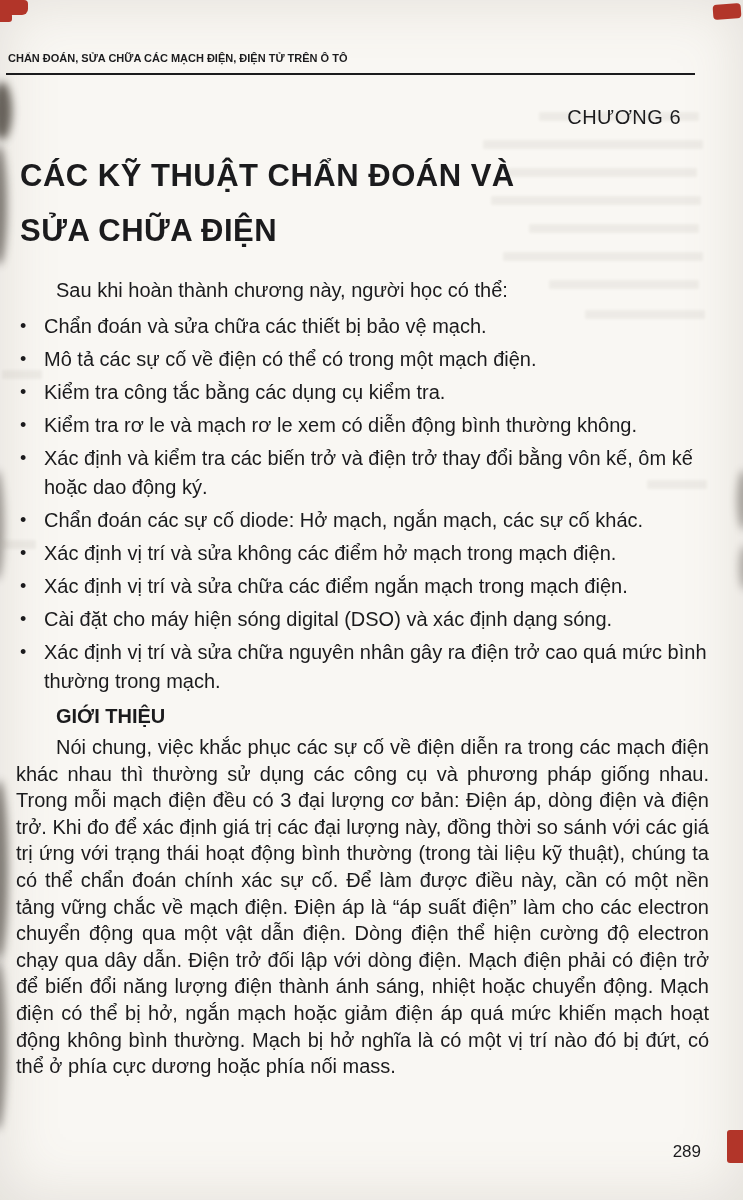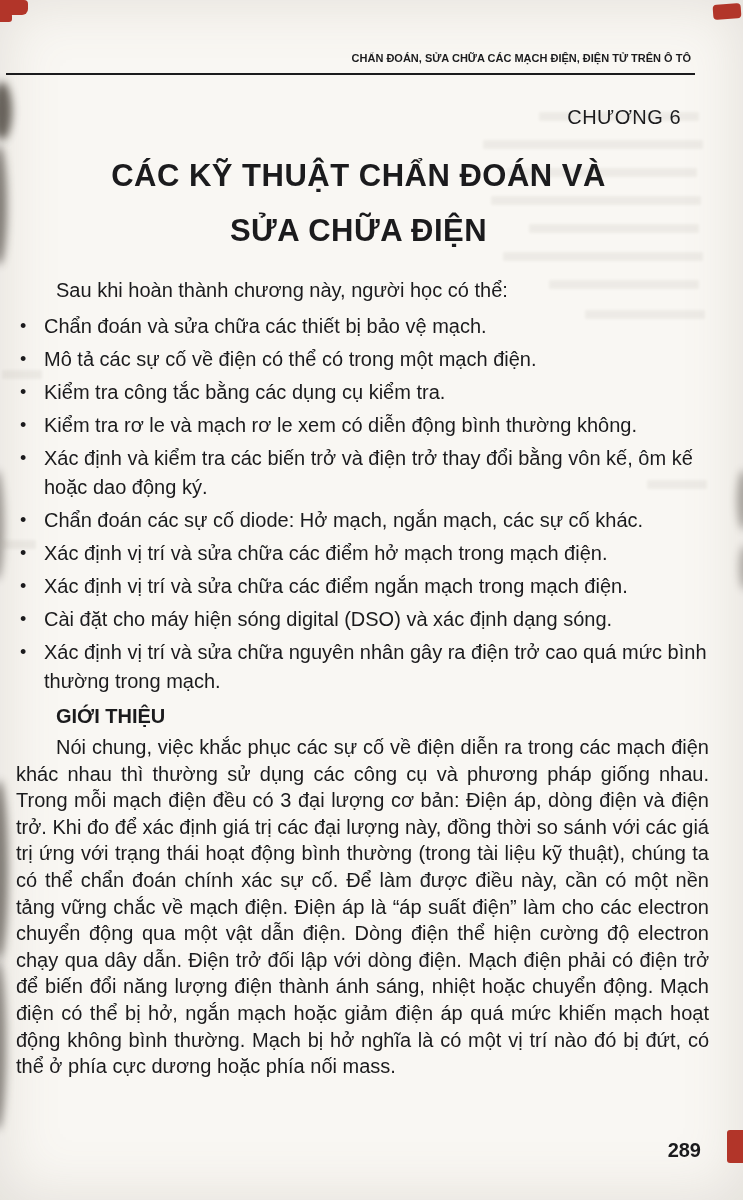--- a/index.html
+++ b/index.html
@@ -16,36 +16,36 @@
   }
 
   
   .red-mark { position:absolute; background:#b23529; }
   .smudge   { position:absolute; background:#3a342c; filter:blur(4px); border-radius:50%; }
   .bleed    { position:absolute; background:#8a8378; opacity:0.10; filter:blur(1.5px); border-radius:2px; }
 
   
   .running-head {
     position:absolute; top:52px; left:8px; right:52px;
-    display:flex; justify-content:flex-end; gap:14px;
-    font-size:11px; font-weight:bold; white-space:nowrap;margin-left:43px;
+    display:flex; justify-content:flex-start; gap:14px;
+    font-size:11px; font-weight:bold; white-space:nowrap;
   }
   .head-rule {
     position:absolute; top:73px; left:6px; right:48px;
     height:2px; background:#1b1b1d;
   }
 
   
   .chapter-label {
     position:absolute; top:106px; right:62px;
     font-size:20px; font-weight:normal; letter-spacing:0.5px;
   }
   .title {
-    position:absolute; top:148px; left:14px; right:40px;
-    text-align:center;
+    position:absolute; top:148px; left:20px; right:40px;
+    text-align:left;
     font-size:31px; font-weight:bold; line-height:55px;
     letter-spacing:0.5px;
   }
 
   
   .content {
     position:absolute; top:276px; left:16px; right:34px;
     font-size:20px;
   }
   .intro { padding-left:40px; line-height:28px; margin-bottom:8px; }
@@ -71,21 +71,21 @@
   }
   .body-text {
     margin-top:4px;
     line-height:26.6px;
     text-align:justify;
     text-indent:40px;
   }
 
   .page-number {
     position:absolute; bottom:38px; right:42px;
-    font-size:20px; font-weight:bold;
+    font-size:17px; font-weight:normal;
   }
 </style>
 </head>
 <body>
 
 <div class="page">
 
   <div class="red-mark" style="left:0; top:0; width:28px; height:15px; border-radius:0 4px 6px 0;"></div>
   <div class="red-mark" style="left:0; top:13px; width:12px; height:9px; border-radius:0 3px 3px 0;"></div>
   <div class="red-mark" style="right:2px; top:4px; width:28px; height:15px; border-radius:4px; transform:rotate(-4deg);"></div>
@@ -125,21 +125,21 @@
   <div class="content">
     <p class="intro">Sau khi hoàn thành chương này, người học có thể:</p>
 
     <ul class="objectives">
       <li>Chẩn đoán và sửa chữa các thiết bị bảo vệ mạch.</li>
       <li>Mô tả các sự cố về điện có thể có trong một mạch điện.</li>
       <li>Kiểm tra công tắc bằng các dụng cụ kiểm tra.</li>
       <li>Kiểm tra rơ le và mạch rơ le xem có diễn động bình thường không.</li>
       <li>Xác định và kiểm tra các biến trở và điện trở thay đổi bằng vôn kế, ôm kế hoặc dao động ký.</li>
       <li>Chẩn đoán các sự cố diode: Hở mạch, ngắn mạch, các sự cố khác.</li>
-      <li>Xác định vị trí và sửa chữa các điểm hở mạch trong mạch điện.</li>
+      <li>Xác định vị trí và sửa không các điểm hở mạch trong mạch điện.</li>
       <li>Xác định vị trí và sửa chữa các điểm ngắn mạch trong mạch điện.</li>
       <li>Cài đặt cho máy hiện sóng digital (DSO) và xác định dạng sóng.</li>
       <li>Xác định vị trí và sửa chữa nguyên nhân gây ra điện trở cao quá mức bình thường trong mạch.</li>
     </ul>
 
     <p class="section-heading">GIỚI THIỆU</p>
     <p class="body-text">Nói chung, việc khắc phục các sự cố về điện diễn ra trong các mạch điện khác nhau thì thường sử dụng các công cụ và phương pháp giống nhau. Trong mỗi mạch điện đều có 3 đại lượng cơ bản: Điện áp, dòng điện và điện trở. Khi đo để xác định giá trị các đại lượng này, đồng thời so sánh với các giá trị ứng với trạng thái hoạt động bình thường (trong tài liệu kỹ thuật), chúng ta có thể chẩn đoán chính xác sự cố. Để làm được điều này, cần có một nền tảng vững chắc về mạch điện. Điện áp là “áp suất điện” làm cho các electron chuyển động qua một vật dẫn điện. Dòng điện thể hiện cường độ electron chạy qua dây dẫn. Điện trở đối lập với dòng điện. Mạch điện phải có điện trở để biến đổi năng lượng điện thành ánh sáng, nhiệt hoặc chuyển động. Mạch điện có thể bị hở, ngắn mạch hoặc giảm điện áp quá mức khiến mạch hoạt động không bình thường. Mạch bị hở nghĩa là có một vị trí nào đó bị đứt, có thể ở phía cực dương hoặc phía nối mass.</p>
   </div>
 
   <div class="page-number">289</div>

